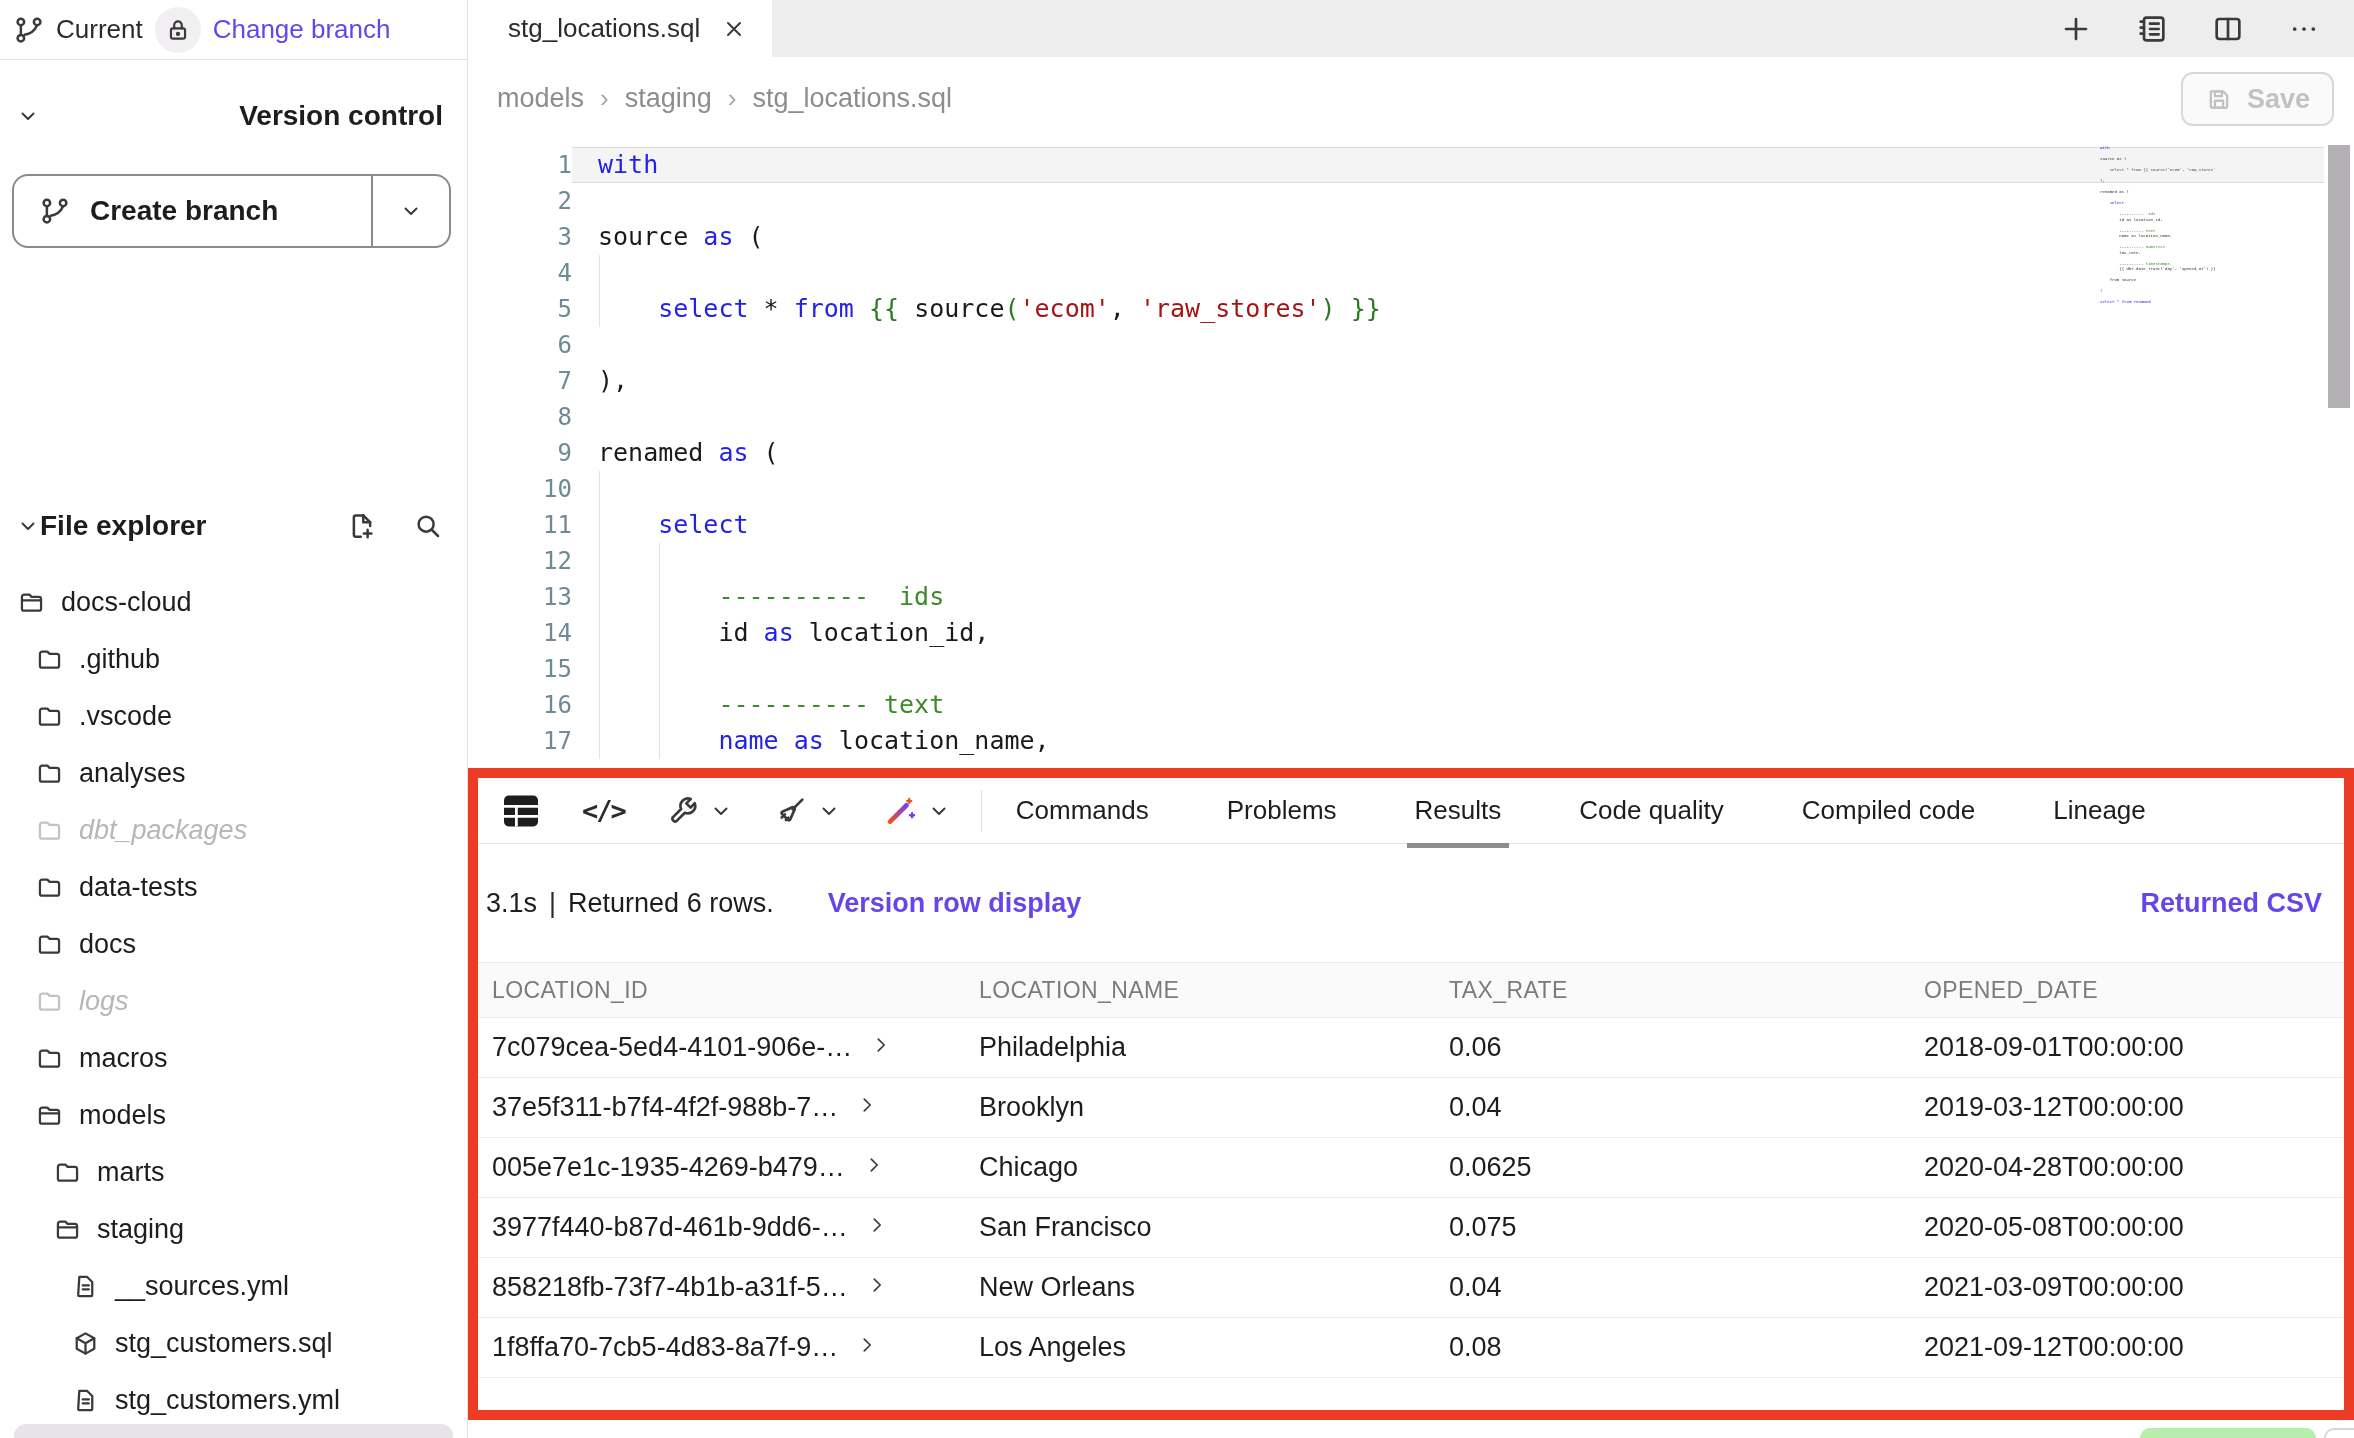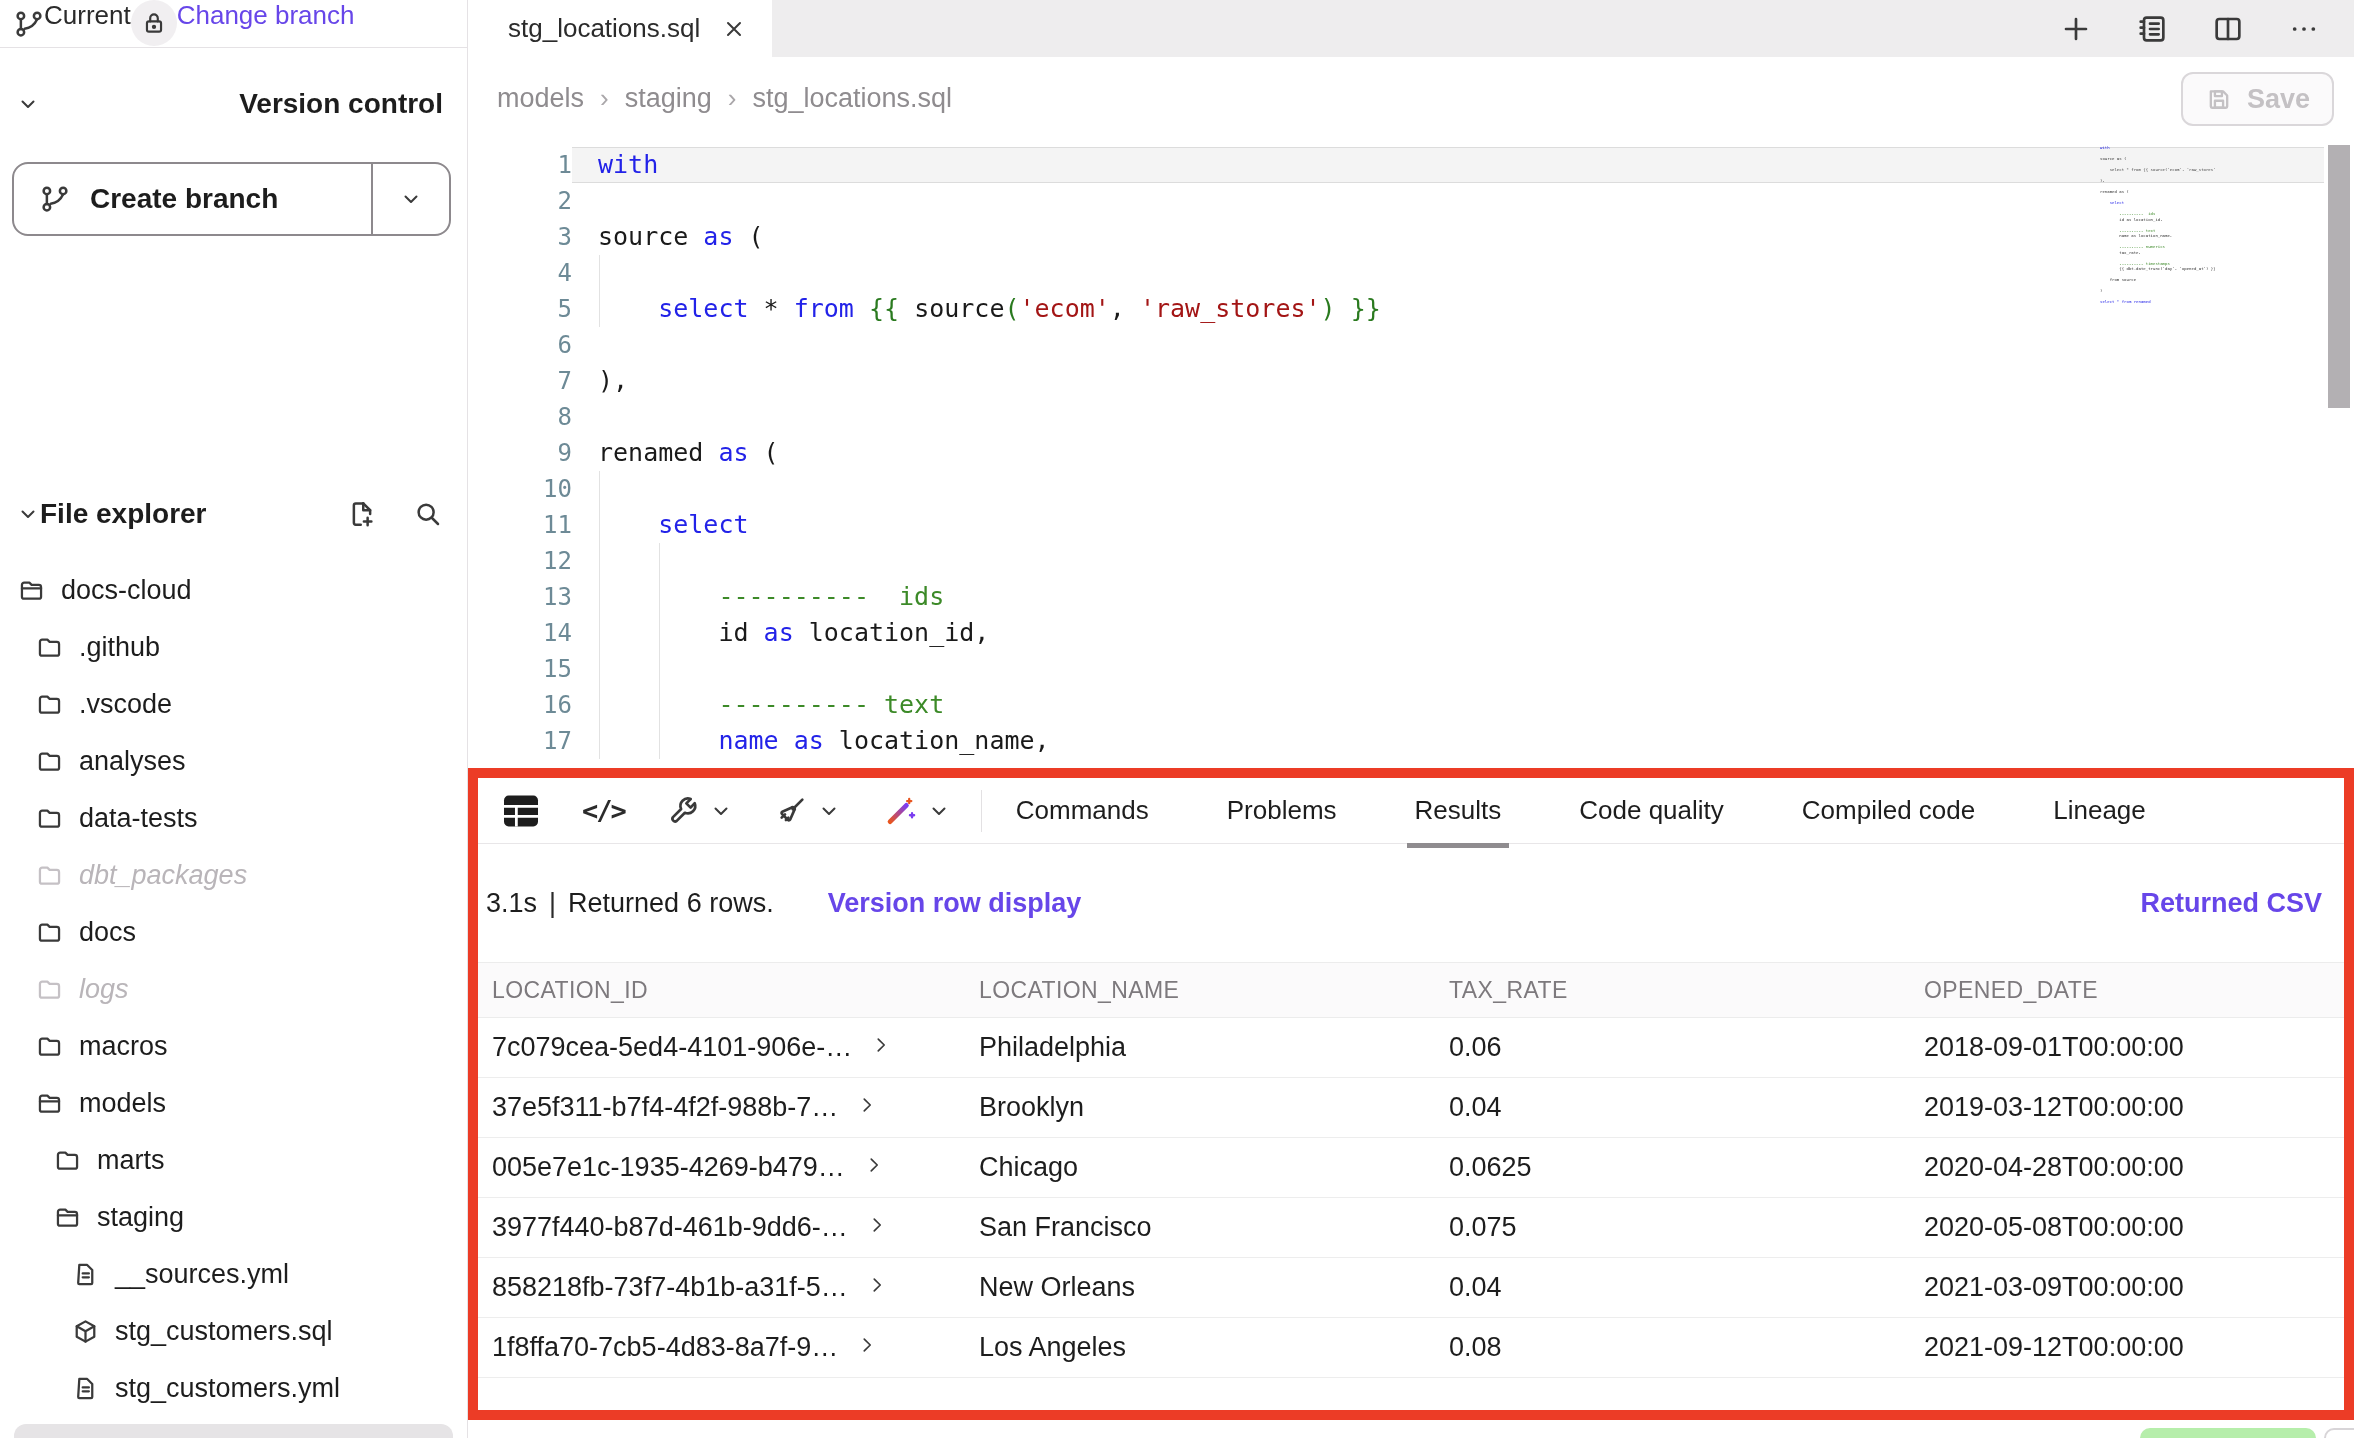--- a/index.html
+++ b/index.html
@@ -6,21 +6,21 @@
   html,body { margin:0; padding:0; }
   body {
     width:2354px; height:1438px; overflow:hidden; position:relative;
     font-family:"Liberation Sans", sans-serif; background:#fff; color:#1d1d1d;
   }
   .icn { display:inline-flex; align-items:center; justify-content:center; flex:none; }
   .icn svg { display:block; }
 
   
   #sidebar { position:absolute; left:0; top:0; width:468px; height:1438px; background:#fff; border-right:1px solid #e5e2e5; }
-  .sb-header { height:48px; border-bottom:1px solid #e5e2e5; display:flex; padding:0 18px 0 14px; }
+  .sb-header { height:60px; border-bottom:1px solid #e5e2e5; display:flex; align-items:center; padding:0 18px 0 14px; gap:12px; }
   .sb-current { font-size:26px; color:#2b2b2b; }
   .lock-chip { width:46px; height:46px; border-radius:50%; background:#f1eff1; display:flex; align-items:center; justify-content:center; }
   .change-branch { color:#6746e9; font-size:26px; font-weight:400; margin-left:0; cursor:pointer; white-space:nowrap; }
   .copy-btn { margin-left:auto; cursor:pointer; }
 
   .vc-h, .fe-h { display:flex; align-items:center; gap:0; padding:0 24px 0 16px; font-size:28px; font-weight:700; height:40px;justify-content:space-between; }
   .vc-h { margin-top:36px; }
   .create-branch { margin:38px 16px 0 12px; height:74px; border:2px solid #8d898d; border-radius:16px; display:flex; align-items:stretch; background:#fff; overflow:hidden; cursor:pointer; }
   .cb-main { flex:1; display:flex; align-items:center; gap:20px; padding-left:26px; font-size:28px; font-weight:600; }
   .cb-split { width:78px; border-left:2px solid #8d898d; display:flex; align-items:center; justify-content:center; }
@@ -208,35 +208,35 @@
         <span>.vscode</span>
       </div>
       <div class="tree-item" style="padding-left: 36px;">
         <span class="icn">
           <svg width="27" height="27" viewBox="0 0 24 24" fill="none" stroke="#3a3a3a" stroke-width="2" stroke-linecap="round" stroke-linejoin="round">
             <path d="M3.5 7a2 2 0 0 1 2-2h4.6l2 2h6.4a2 2 0 0 1 2 2v8.5a1.8 1.8 0 0 1-1.8 1.8H5.3a1.8 1.8 0 0 1-1.8-1.8z"></path>
           </svg>
         </span>
         <span>analyses</span>
       </div>
+      <div class="tree-item muted" style="padding-left: 36px;">
+        <span class="icn">
+          <svg width="27" height="27" viewBox="0 0 24 24" fill="none" stroke="#3a3a3a" stroke-width="2" stroke-linecap="round" stroke-linejoin="round">
+            <path d="M3.5 7a2 2 0 0 1 2-2h4.6l2 2h6.4a2 2 0 0 1 2 2v8.5a1.8 1.8 0 0 1-1.8 1.8H5.3a1.8 1.8 0 0 1-1.8-1.8z"></path>
+          </svg>
+        </span>
+        <span>dbt_packages</span>
+      </div>
       <div class="tree-item" style="padding-left: 36px;">
         <span class="icn">
           <svg width="27" height="27" viewBox="0 0 24 24" fill="none" stroke="#3a3a3a" stroke-width="2" stroke-linecap="round" stroke-linejoin="round">
             <path d="M3.5 7a2 2 0 0 1 2-2h4.6l2 2h6.4a2 2 0 0 1 2 2v8.5a1.8 1.8 0 0 1-1.8 1.8H5.3a1.8 1.8 0 0 1-1.8-1.8z"></path>
           </svg>
         </span>
         <span>data-tests</span>
-      </div>
-      <div class="tree-item muted" style="padding-left: 36px;">
-        <span class="icn">
-          <svg width="27" height="27" viewBox="0 0 24 24" fill="none" stroke="#3a3a3a" stroke-width="2" stroke-linecap="round" stroke-linejoin="round">
-            <path d="M3.5 7a2 2 0 0 1 2-2h4.6l2 2h6.4a2 2 0 0 1 2 2v8.5a1.8 1.8 0 0 1-1.8 1.8H5.3a1.8 1.8 0 0 1-1.8-1.8z"></path>
-          </svg>
-        </span>
-        <span>dbt_packages</span>
       </div>
       <div class="tree-item" style="padding-left: 36px;">
         <span class="icn">
           <svg width="27" height="27" viewBox="0 0 24 24" fill="none" stroke="#3a3a3a" stroke-width="2" stroke-linecap="round" stroke-linejoin="round">
             <path d="M3.5 7a2 2 0 0 1 2-2h4.6l2 2h6.4a2 2 0 0 1 2 2v8.5a1.8 1.8 0 0 1-1.8 1.8H5.3a1.8 1.8 0 0 1-1.8-1.8z"></path>
           </svg>
         </span>
         <span>docs</span>
       </div>
       <div class="tree-item muted" style="padding-left: 36px;">

